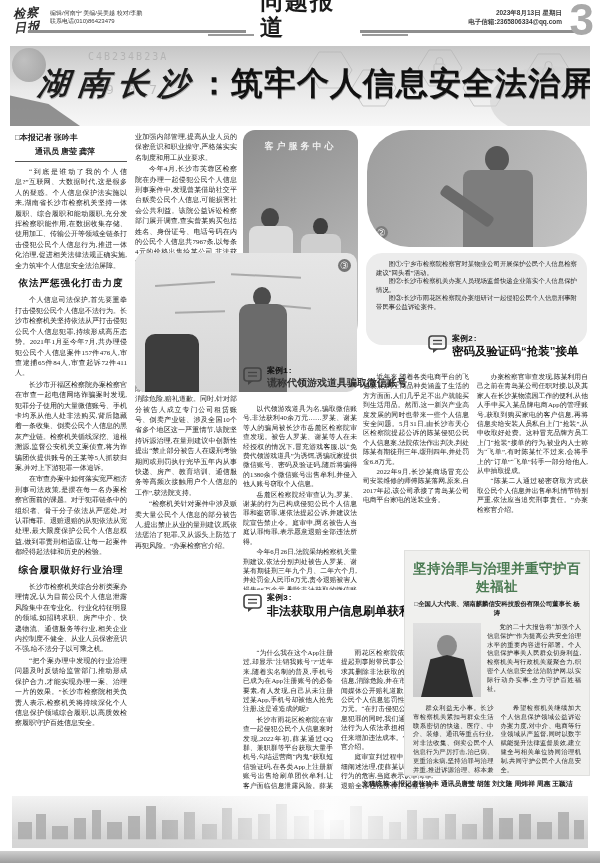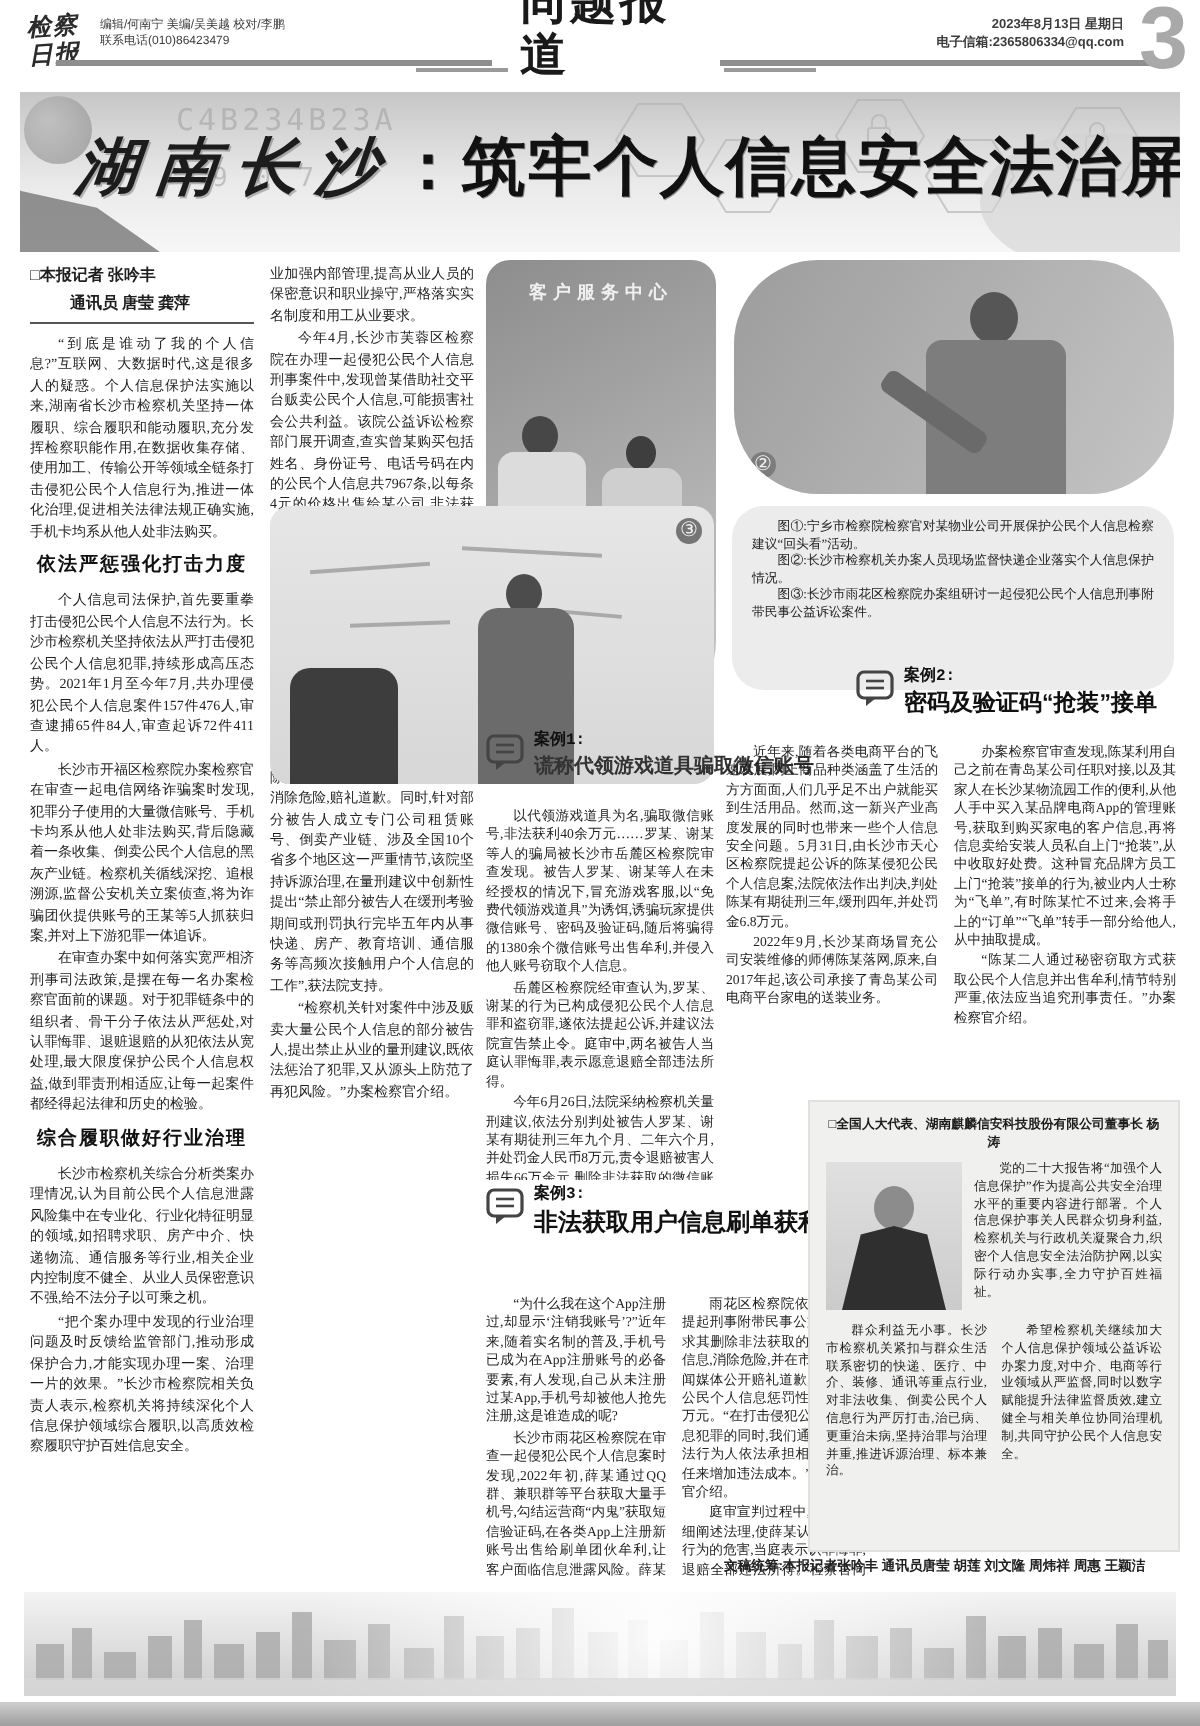--- a/index.html
+++ b/index.html
@@ -23,21 +23,21 @@
         color:#1a1a1a;letter-spacing:2px;line-height:26px;}
   .flank{width:48px;height:2px;background:#9a9a9a;margin-bottom:4px;}
   .hdr-right{position:absolute;right:30px;top:4px;text-align:right;font-size:6.5px;
         color:#3c3c3c;line-height:9px;font-family:"Liberation Sans",sans-serif;font-weight:bold;}
   .page-num{position:absolute;right:-2px;top:-6px;font-size:44px;font-weight:bold;color:#a9a9a9;
         font-family:"Liberation Sans",sans-serif;line-height:44px;}
   
   .banner{position:absolute;left:10px;top:46px;width:580px;height:80px;overflow:hidden;
         background:linear-gradient(180deg,#c6c6c6 0%,#e9e9e9 55%,#f7f7f7 100%);}
   .banner .code{position:absolute;font-family:"DejaVu Sans Mono",monospace;color:#9f9f9f;opacity:.55;}
-  .code1{left:78px;top:5px;font-size:15px;letter-spacing:2px;}
+  .code1{left:78px;top:5px;font-size:10px;letter-spacing:2px;}
   .code2{left:96px;top:36px;font-size:13px;letter-spacing:3px;opacity:.4;}
   .hexes{position:absolute;left:0;top:0;}
   .dark-wedge{position:absolute;left:0;bottom:0;width:70px;height:34px;background:#6f6f6f;opacity:.75;
         clip-path:polygon(0 100%,100% 100%,55% 35%,0 10%);}
   .globe{position:absolute;left:2px;top:2px;width:34px;height:34px;border-radius:50%;
         background:radial-gradient(circle at 35% 35%, #b9b9b9, #8a8a8a);opacity:.7;}
   .soft-right{position:absolute;right:-20px;top:20px;width:120px;height:70px;border-radius:50%;
         background:#d2d2d2;opacity:.6;}
   .headline{position:absolute;left:28px;top:16px;display:flex;align-items:baseline;white-space:nowrap;}
   .hl-callig{font-size:31px;font-weight:bold;font-style:italic;color:#1c1c1c;letter-spacing:9px;
@@ -158,21 +158,21 @@
     <div class="headline">
       <span class="hl-callig">湖南长沙</span>
       <span class="hl-main">：筑牢个人信息安全法治屏障</span>
     </div>
   </div>
 
   <div class="col" id="col1">
     <div class="byline">□本报记者 张吟丰</div>
     <div class="byline2">通讯员 唐莹 龚萍</div>
     <div class="byline-rule"></div>
-    <p>“到底是谁动了我的个人信息?”互联网、大数据时代,这是很多人的疑惑。个人信息保护法实施以来,湖南省长沙市检察机关坚持一体履职、综合履职和能动履职,充分发挥检察职能作用,在数据收集存储、使用加工、传输公开等领域全链条打击侵犯公民个人信息行为,推进一体化治理,促进相关法律法规正确实施,手机卡均系从他人处非法购买。</p>
+    <p>“到底是谁动了我的个人信息?”互联网、大数据时代,这是很多人的疑惑。个人信息保护法实施以来,湖南省长沙市检察机关坚持一体履职、综合履职和能动履职,充分发挥检察职能作用,在数据收集存储、使用加工、传输公开等领域全链条打击侵犯公民个人信息行为,推进一体化治理,促进相关法律法规正确实施,全力筑牢个人信息安全法治屏障。</p>
     <div class="subhead">依法严惩强化打击力度</div>
     <p>个人信息司法保护,首先要重拳打击侵犯公民个人信息不法行为。长沙市检察机关坚持依法从严打击侵犯公民个人信息犯罪,持续形成高压态势。2021年1月至今年7月,共办理侵犯公民个人信息案件157件476人,审查逮捕65件84人,审查起诉72件411人。</p>
     <p>长沙市开福区检察院办案检察官在审查一起电信网络诈骗案时发现,犯罪分子使用的大量微信账号、手机卡均系从他人处非法购买,背后隐藏着一条收集、倒卖公民个人信息的黑灰产业链。检察机关循线深挖、追根溯源,监督公安机关立案侦查,将为诈骗团伙提供账号的王某等5人抓获归案,并对上下游犯罪一体追诉。</p>
     <p>在审查办案中如何落实宽严相济刑事司法政策,是摆在每一名办案检察官面前的课题。对于犯罪链条中的组织者、骨干分子依法从严惩处,对认罪悔罪、退赃退赔的从犯依法从宽处理,最大限度保护公民个人信息权益,做到罪责刑相适应,让每一起案件都经得起法律和历史的检验。</p>
     <div class="subhead">综合履职做好行业治理</div>
     <p>长沙市检察机关综合分析类案办理情况,认为目前公民个人信息泄露风险集中在专业化、行业化特征明显的领域,如招聘求职、房产中介、快递物流、通信服务等行业,相关企业内控制度不健全、从业人员保密意识不强,给不法分子以可乘之机。</p>
     <p>“把个案办理中发现的行业治理问题及时反馈给监管部门,推动形成保护合力,才能实现办理一案、治理一片的效果。”长沙市检察院相关负责人表示,检察机关将持续深化个人信息保护领域综合履职,以高质效检察履职守护百姓信息安全。</p>
   </div>
 
   <div class="col" id="col2">
@@ -270,20 +270,21 @@
   <div class="case-body" style="left:243px;top:648px;width:90px;height:142px;">
     <p>“为什么我在这个App注册过,却显示‘注销我账号’?”近年来,随着实名制的普及,手机号已成为在App注册账号的必备要素,有人发现,自己从未注册过某App,手机号却被他人抢先注册,这是谁造成的呢?</p>
     <p>长沙市雨花区检察院在审查一起侵犯公民个人信息案时发现,2022年初,薛某通过QQ群、兼职群等平台获取大量手机号,勾结运营商“内鬼”获取短信验证码,在各类App上注册新账号出售给刷单团伙牟利,让客户面临信息泄露风险。薛某的不法行为侵害了公民个人信息权益,损害社会公共利益。</p>
   </div>
   <div class="case-body" style="left:341px;top:648px;width:92px;height:142px;">
     <p>雨花区检察院依法对薛某提起刑事附带民事公益诉讼,要求其删除非法获取的公民个人信息,消除危险,并在市级以上新闻媒体公开赔礼道歉,承担侵害公民个人信息惩罚性赔偿金16万元。“在打击侵犯公民个人信息犯罪的同时,我们通过要求违法行为人依法承担相应民事责任来增加违法成本。”办案检察官介绍。</p>
     <p>庭审宣判过程中,检察官详细阐述法理,使薛某认识到自己行为的危害,当庭表示认罪悔罪,退赔全部违法所得。检察官同时提醒,手机号码、验证码等属于受法律保护的个人信息,广大群众要增强防范意识,保护好自己的个人信息。</p>
   </div>
 
   <div class="opinion">
+    <div class="op-title">坚持治罪与治理并重守护百姓福祉</div>
     <div class="op-byline">□全国人大代表、湖南麒麟信安科技股份有限公司董事长 杨涛</div>
     <div class="op-row">
       <div class="portrait">
         <div class="p-head"></div>
         <div class="p-suit"></div>
       </div>
       <div class="op-side">
         <p>党的二十大报告将“加强个人信息保护”作为提高公共安全治理水平的重要内容进行部署。个人信息保护事关人民群众切身利益,检察机关与行政机关凝聚合力,织密个人信息安全法治防护网,以实际行动办实事,全力守护百姓福祉。</p>
       </div>
     </div>

